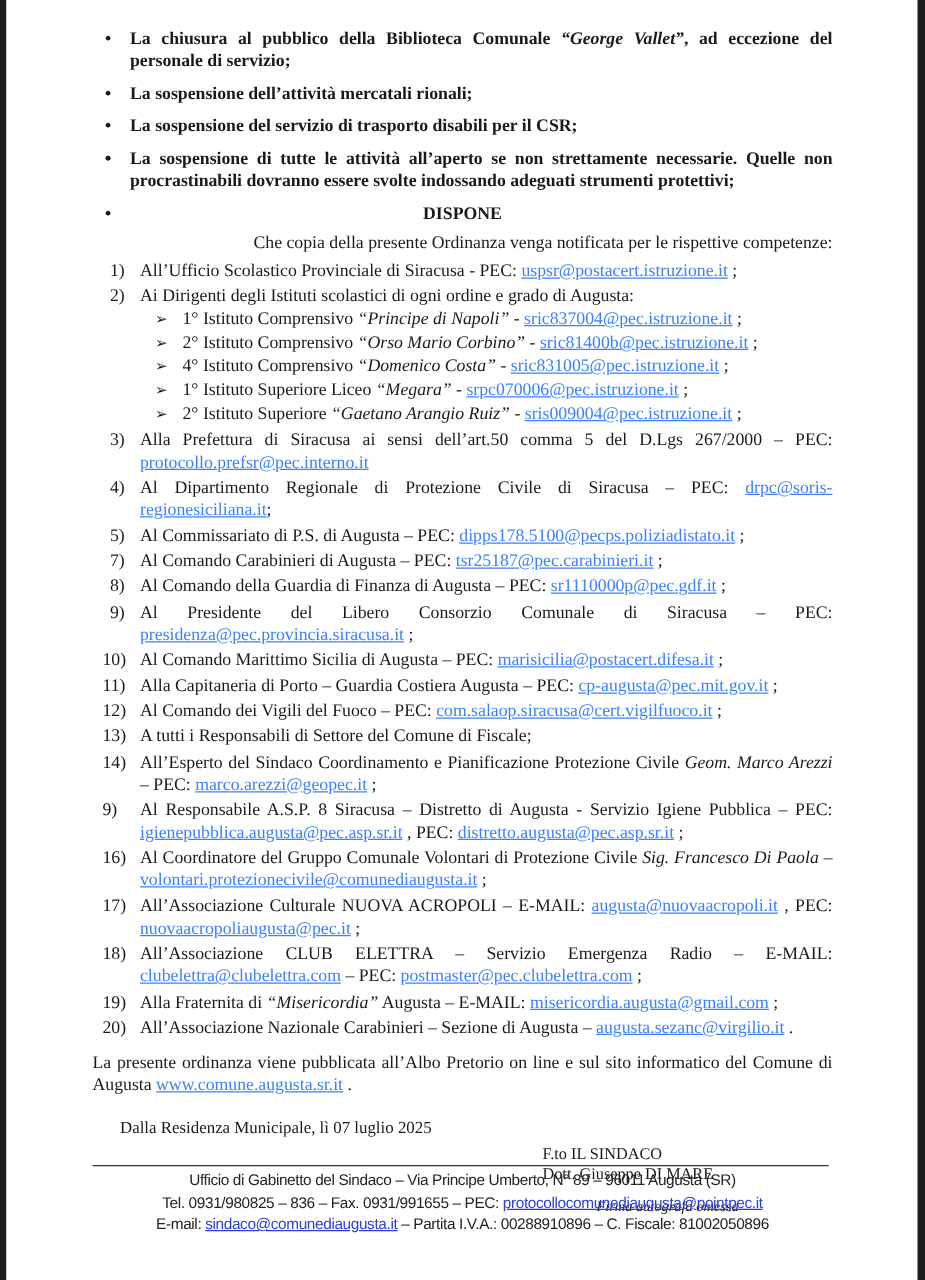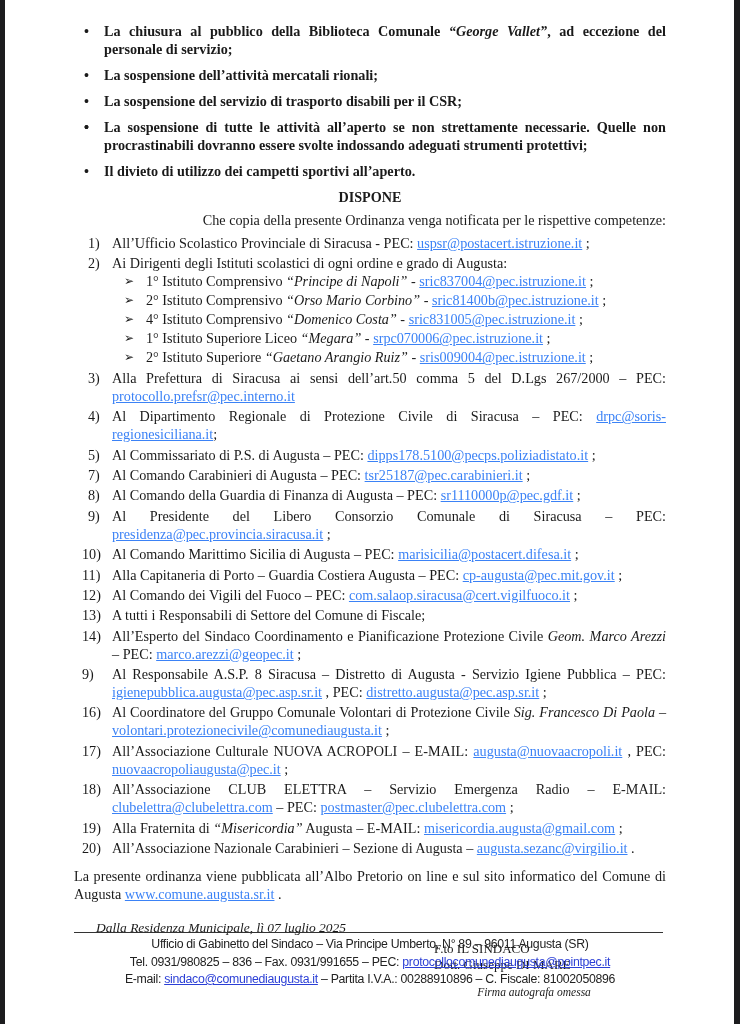--- a/index.html
+++ b/index.html
@@ -100,21 +100,20 @@
     }
     .signature-block {
       position: relative;
       height: 110px;
       margin-top: 10px;
     }
     .place-date {
       position: absolute;
       left: 22px;
       top: 6px;
-      font-style: italic;
       font-size: 13.5px;
       text-align: center;
     }
     .mayor {
       position: absolute;
       left: 360px;
       width: 200px;
       top: 28px;
       font-size: 13px;
       line-height: 16px;
@@ -175,21 +174,20 @@
     </li>
     <li>
       <span class="dot">•</span>
     </li>
     <li>
       <span class="dot">•</span>
       <span>La sospensione di tutte le attività all’aperto se non strettamente necessarie. Quelle non procrastinabili dovranno essere svolte indossando adeguati strumenti protettivi;</span>
     </li>
     <li>
       <span class="dot">•</span>
-      <span>Il divieto di utilizzo dei campetti sportivi all’aperto.</span>
     </li>
   </ul>
 
   <div class="dispone">DISPONE</div>
   <div class="intro">Che copia della presente Ordinanza venga notificata per le rispettive competenze:</div>
 
   <ol class="recipients">
     <li>
       <span class="num">1)</span>
       <span>All’Ufficio Scolastico Provinciale di Siracusa - PEC: </span><a class="link">uspsr@postacert.istruzione.it</a><span> ;</span>

